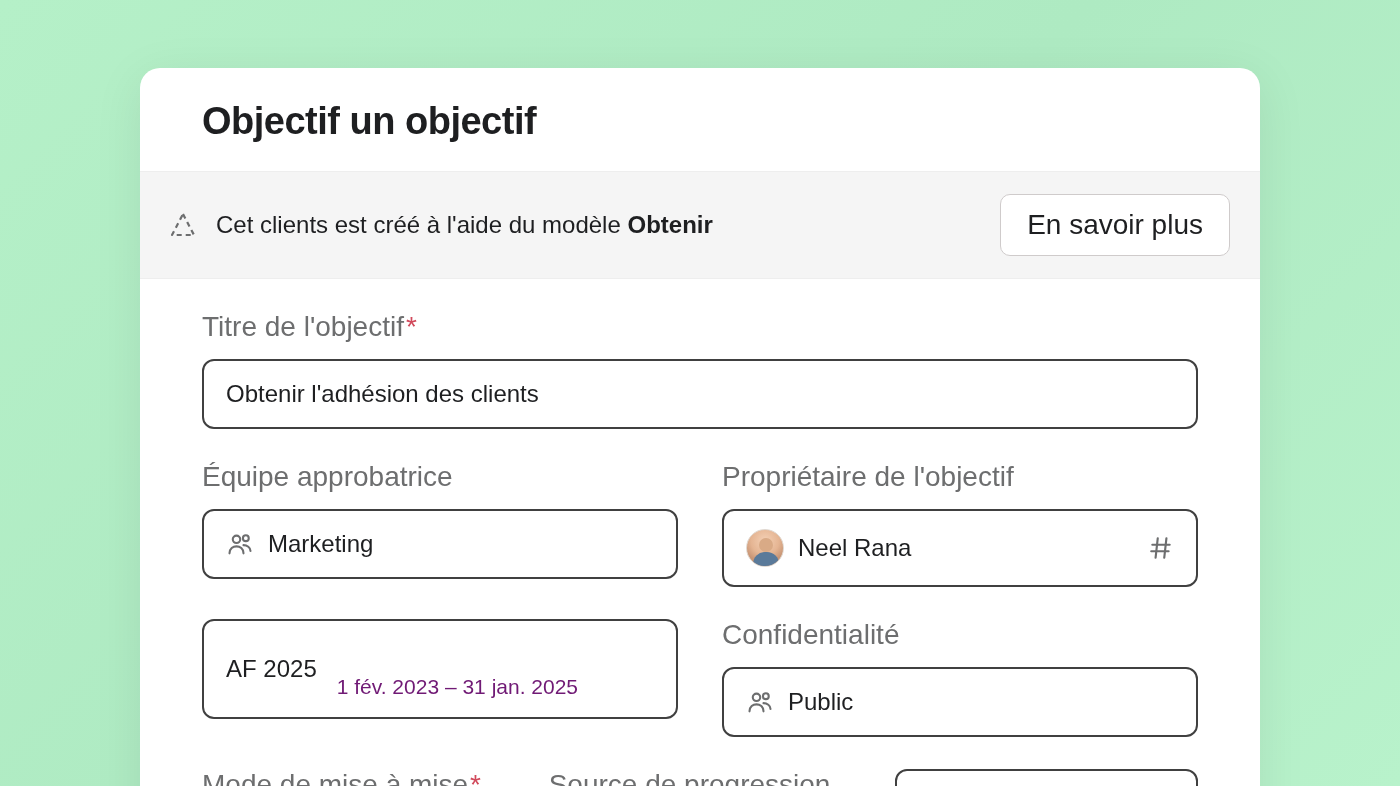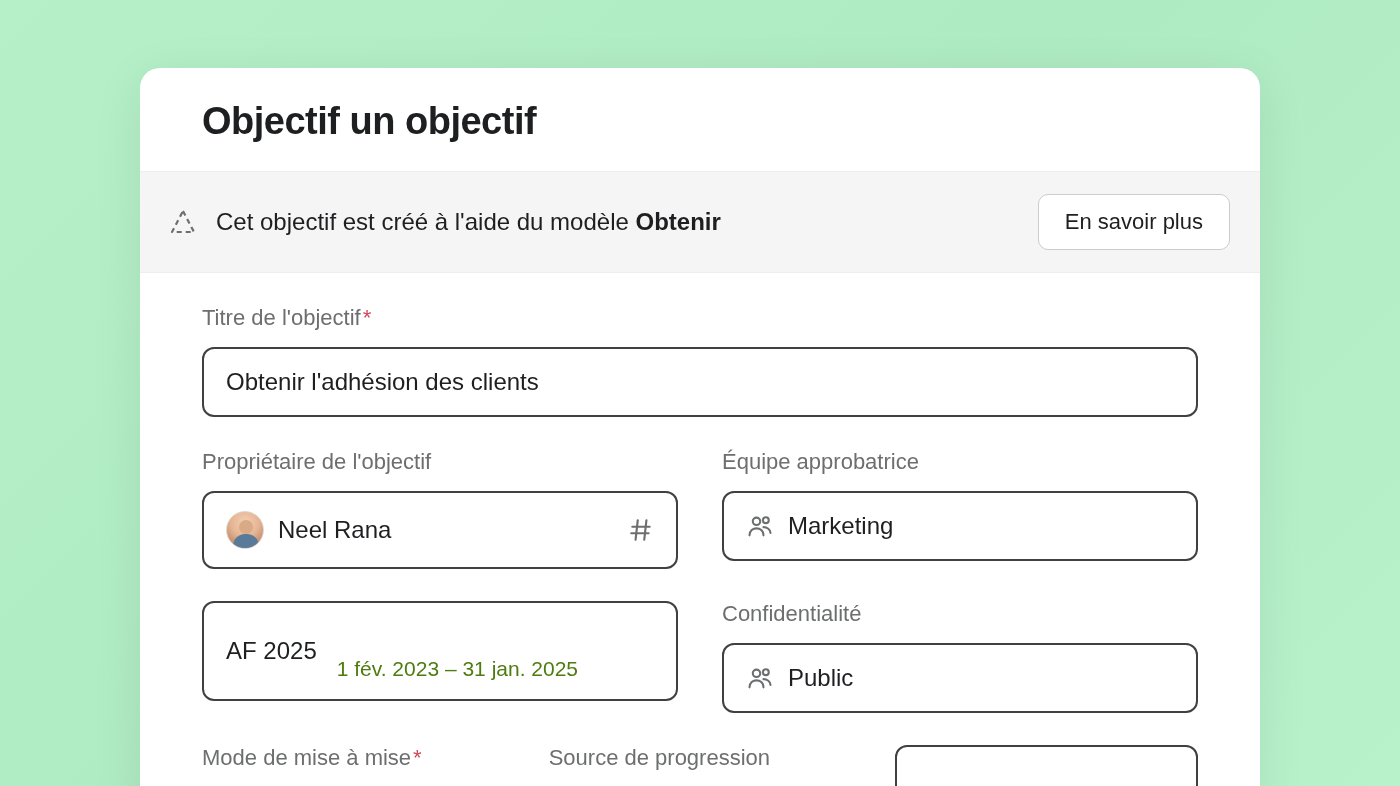--- a/index.html
+++ b/index.html
@@ -61,42 +61,42 @@
       color: #1e1f21;
     }
     .info-text strong {
       font-weight: 700;
     }
     .learn-more-btn {
       border: 1px solid #cfcbcb;
       background: #fff;
       border-radius: 10px;
       padding: 14px 26px;
-      font-size: 22px;
+      font-size: 28px;
       color: #1e1f21;
       cursor: pointer;
     }
     .form-body {
       padding: 32px 62px 0 62px;
     }
     .form-row {
       display: flex;
       gap: 44px;
       margin-bottom: 32px;
     }
     .form-field {
       flex: 1;
       display: flex;
       flex-direction: column;
     }
     .form-field.full {
       flex-basis: 100%;
     }
     .field-label {
-      font-size: 22px;
+      font-size: 28px;
       font-weight: 500;
       color: #6d6e6f;
       margin-bottom: 16px;
     }
     .req {
       color: #d1495b;
       margin-left: 2px;
     }
     .input-box {
       border: 2px solid #404040;
@@ -106,21 +106,21 @@
       align-items: center;
       gap: 14px;
       min-height: 70px;
       font-size: 24px;
       color: #1e1f21;
     }
     .input-box .main-text {
       font-weight: 500;
     }
     .input-box .sub-text {
-      color: #4d7c0f;
+      color: #701a75;
       font-size: 21px;
       margin-left: 6px;
       margin-top: 36px;
     }
     .input-box .trailing {
       margin-left: auto;
       color: #6d6e6f;
       display: flex;
       align-items: center;
     }
@@ -179,66 +179,66 @@
   </div>
 
   <div class="info-bar">
     <div class="info-bar-left">
       <span class="template-icon">
         <svg width="30" height="28" viewBox="0 0 30 28" fill="none">
           <path d="M15 3 L26 24 L4 24 Z" stroke="#6d6e6f" stroke-width="2.2" stroke-dasharray="5 4" stroke-linejoin="round" fill="none"></path>
         </svg>
       </span>
       <span class="info-text">
-        <span>Cet objectif est créé à l'aide du modèle </span><strong>Obtenir</strong>
+        <span>Cet clients est créé à l'aide du modèle </span><strong>Obtenir</strong>
       </span>
     </div>
     <button class="learn-more-btn">En savoir plus</button>
   </div>
 
   <div class="form-body">
 
     <div class="form-row">
       <div class="form-field full">
         <label class="field-label">
           <span>Titre de l'objectif</span><span class="req">*</span>
         </label>
         <div class="input-box">
           <span class="main-text">Obtenir l'adhésion des clients</span>
         </div>
       </div>
     </div>
 
     <div class="form-row">
-      <div class="form-field">
-        <label class="field-label">Propriétaire de l'objectif</label>
-        <div class="input-box">
-          <span class="avatar"></span>
-          <span class="main-text">Neel Rana</span>
-          <span class="trailing">
-            <svg width="26" height="26" viewBox="0 0 24 24" fill="none">
-              <path d="M9 3 L7 21 M17 3 L15 21 M4 9 H20 M3 15 H19" stroke="#6d6e6f" stroke-width="2" stroke-linecap="round"></path>
-            </svg>
-          </span>
-        </div>
-      </div>
       <div class="form-field">
         <label class="field-label">Équipe approbatrice</label>
         <div class="input-box">
           <span>
             <svg width="28" height="28" viewBox="0 0 24 24" fill="none">
               <circle cx="9" cy="8" r="3.2" stroke="#6d6e6f" stroke-width="1.8"></circle>
               <path d="M3 20 C3 16 6 14 9 14 C12 14 15 16 15 20" stroke="#6d6e6f" stroke-width="1.8" stroke-linecap="round"></path>
               <circle cx="17" cy="7" r="2.5" stroke="#6d6e6f" stroke-width="1.8"></circle>
               <path d="M15 13 C18 13 21 15 21 18" stroke="#6d6e6f" stroke-width="1.8" stroke-linecap="round"></path>
             </svg>
           </span>
           <span class="main-text">Marketing</span>
         </div>
       </div>
+      <div class="form-field">
+        <label class="field-label">Propriétaire de l'objectif</label>
+        <div class="input-box">
+          <span class="avatar"></span>
+          <span class="main-text">Neel Rana</span>
+          <span class="trailing">
+            <svg width="26" height="26" viewBox="0 0 24 24" fill="none">
+              <path d="M9 3 L7 21 M17 3 L15 21 M4 9 H20 M3 15 H19" stroke="#6d6e6f" stroke-width="2" stroke-linecap="round"></path>
+            </svg>
+          </span>
+        </div>
+      </div>
     </div>
 
     <div class="form-row">
       <div class="form-field">
         <div class="input-box">
           <span class="main-text">AF 2025</span>
           <span class="sub-text">1 fév. 2023 – 31 jan. 2025</span>
         </div>
       </div>
       <div class="form-field">

